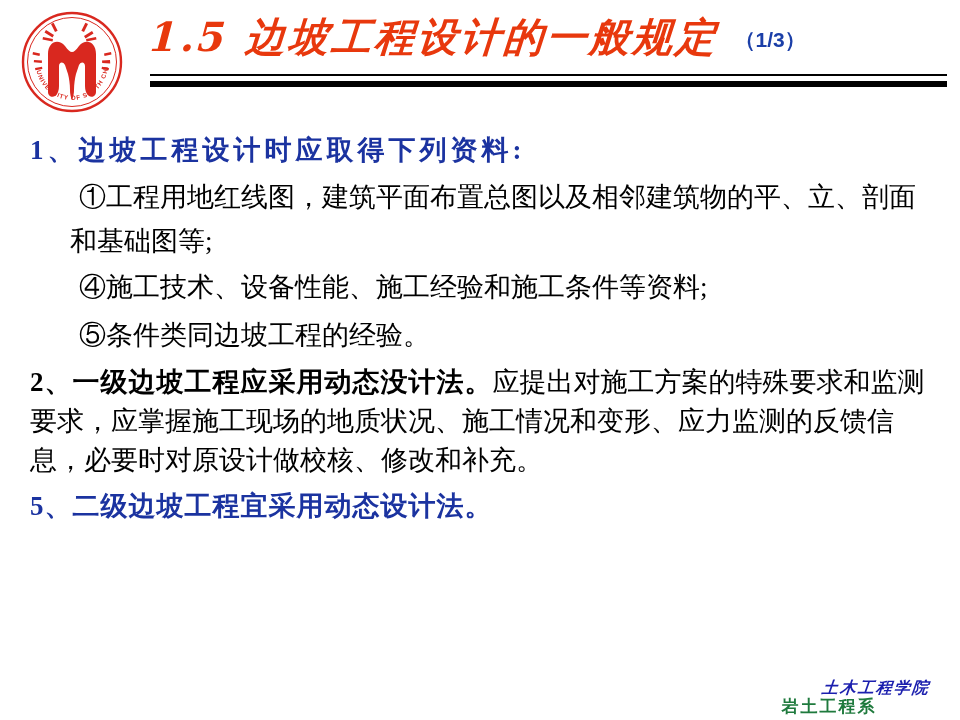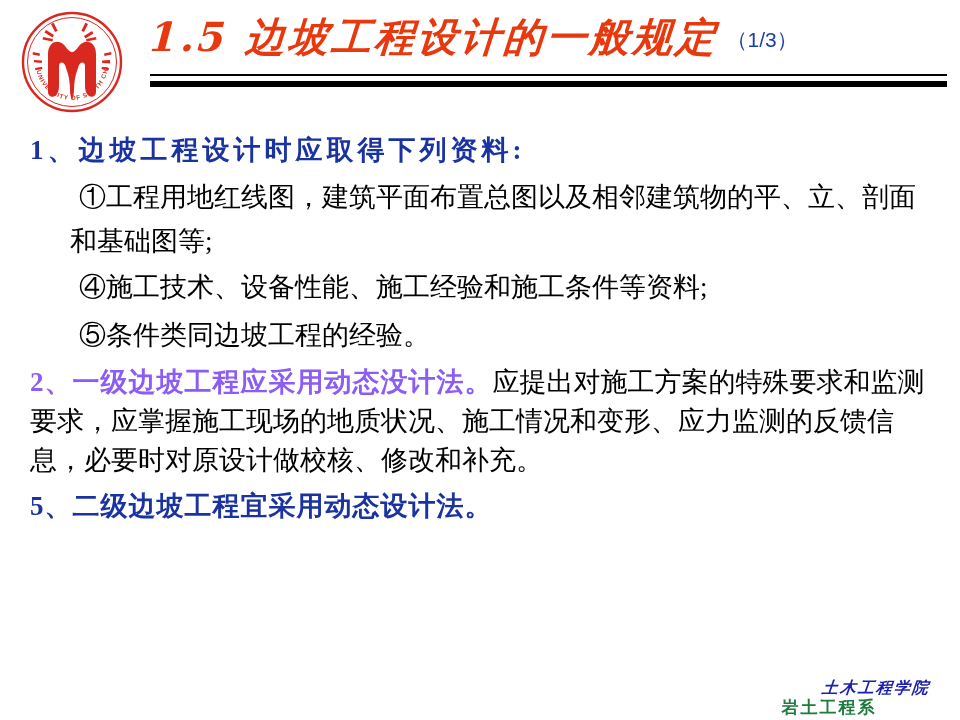--- a/index.html
+++ b/index.html
@@ -51,25 +51,25 @@
     letter-spacing: 3px;
     line-height: 58px;
     display: inline-block;
     vertical-align: baseline;
     transform: skewX(-4deg);
   }
 
   #title-pager {
     font-family: "Liberation Sans", sans-serif;
     font-size: 21px;
-    font-weight: normal;
+    font-weight: bold;
     color: #1b3fa8;
     display: inline-block;
     vertical-align: baseline;
-    margin-left: 4px;
+    margin-left: 12px;
     position: relative;
     top: -4px;
   }
 
   #header-rule-thin {
     position: absolute;
     left: 150px;
     top: 74px;
     width: 797px;
     height: 2px;
@@ -126,21 +126,21 @@
   #para-2 { margin-top: 6px; margin-bottom: 4px; }
   #para-3 { margin-bottom: 4px; }
   #para-4 { margin-bottom: 4px; }
   #para-5 { margin-bottom: 6px; }
 
   #item2-block {
     margin: 0;
     line-height: 39px;
   }
   #item2-lead {
-    color: #8b5cf6;
+    color: #000000;
     font-weight: bold;
     letter-spacing: 1px;
   }
   #item2-rest {
     color: #000000;
   }
 
   #item3-block {
     margin-top: 4px;
     letter-spacing: 1px;
@@ -161,21 +161,21 @@
     font-style: italic;
     color: #1b1fae;
     letter-spacing: 2px;
     line-height: 20px;
     transform: skewX(-6deg);
     display: block;
     text-align: right;
     padding-right: 4px;
   }
   #footer-dept {
-    font-family: Liberation Sans, sans-serif;
+    font-family: Liberation Mono, monospace;
     font-size: 17px;
     font-weight: bold;
     color: #1f7a3d;
     letter-spacing: 2px;
     line-height: 20px;
     display: block;
     text-align: center;
   }
 </style>
 </head>

